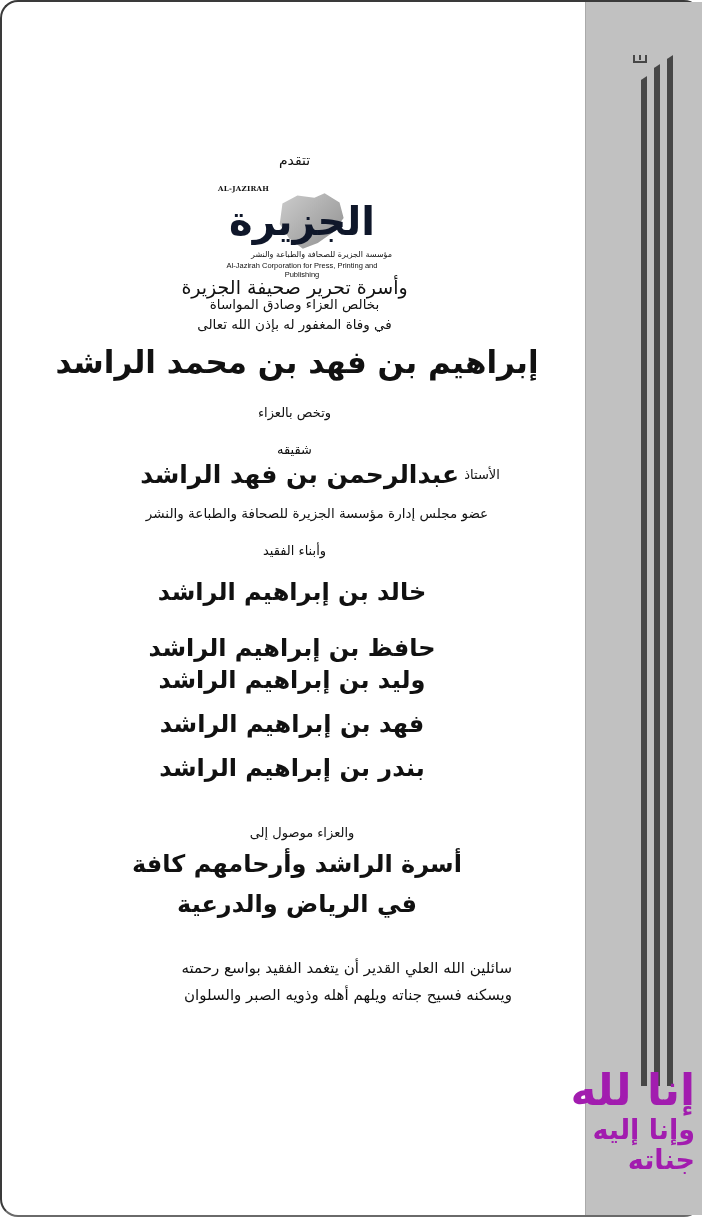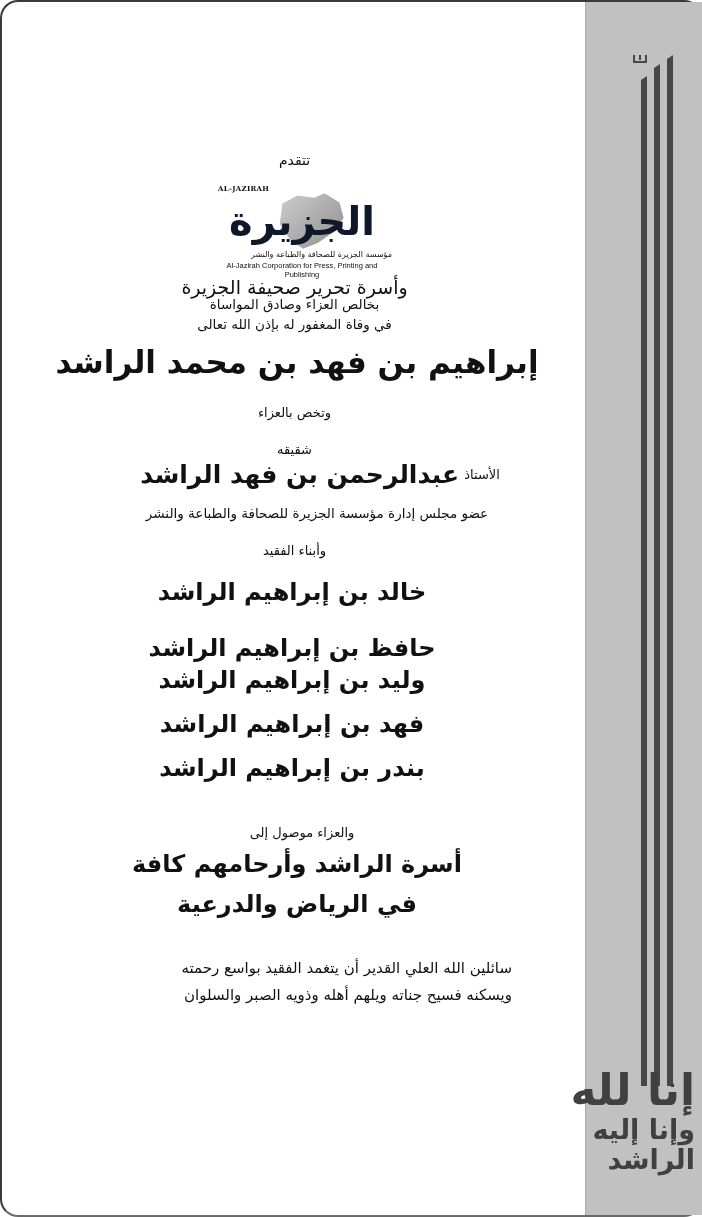--- a/index.html
+++ b/index.html
@@ -60,21 +60,21 @@
     }
     .shadda {
       position: absolute; left: 47px; top: 53px; width: 14px; height: 8px;
       border: 2.5px solid #474747; border-top: none; box-sizing: border-box;
     }
     .shadda::after {
       content: ""; position: absolute; left: 3.5px; top: 0; width: 2.5px; height: 5px; background: #474747;
     }
     .panel-text {
       position: absolute; right: 8px; text-align: right; direction: rtl;
-      color: #404040; font-weight: bold; white-space: nowrap;
+      color: #a21caf; font-weight: bold; white-space: nowrap;
       font-family: "DejaVu Sans", sans-serif;
     }
     .p1 { top: 1062px; font-size: 44px; letter-spacing: -1px; }
     .p2 { top: 1112px; font-size: 27px; }
     .p3 { top: 1142px; font-size: 27px; }
   </style>
 </head>
 <body>
 
 <div class="ad">
@@ -126,15 +126,15 @@
   </div>
 
   <div class="panel">
     <div class="shadda"></div>
     <div class="bar" style="left:55px; top:74px; height:1010px; clip-path: polygon(0 4px, 100% 0, 100% 100%, 0 100%);"></div>
     <div class="bar" style="left:68px; top:62px; height:1022px; clip-path: polygon(0 4px, 100% 0, 100% 100%, 0 100%);"></div>
     <div class="bar" style="left:81px; top:53px; height:1031px; clip-path: polygon(0 4px, 100% 0, 100% 100%, 0 100%);"></div>
 
     <div class="panel-text p1">إنا لله</div>
     <div class="panel-text p2">وإنا إليه</div>
-    <div class="panel-text p3">الراشد</div>
+    <div class="panel-text p3">جناته</div>
   </div>
 </div>
 
 </body></html>

